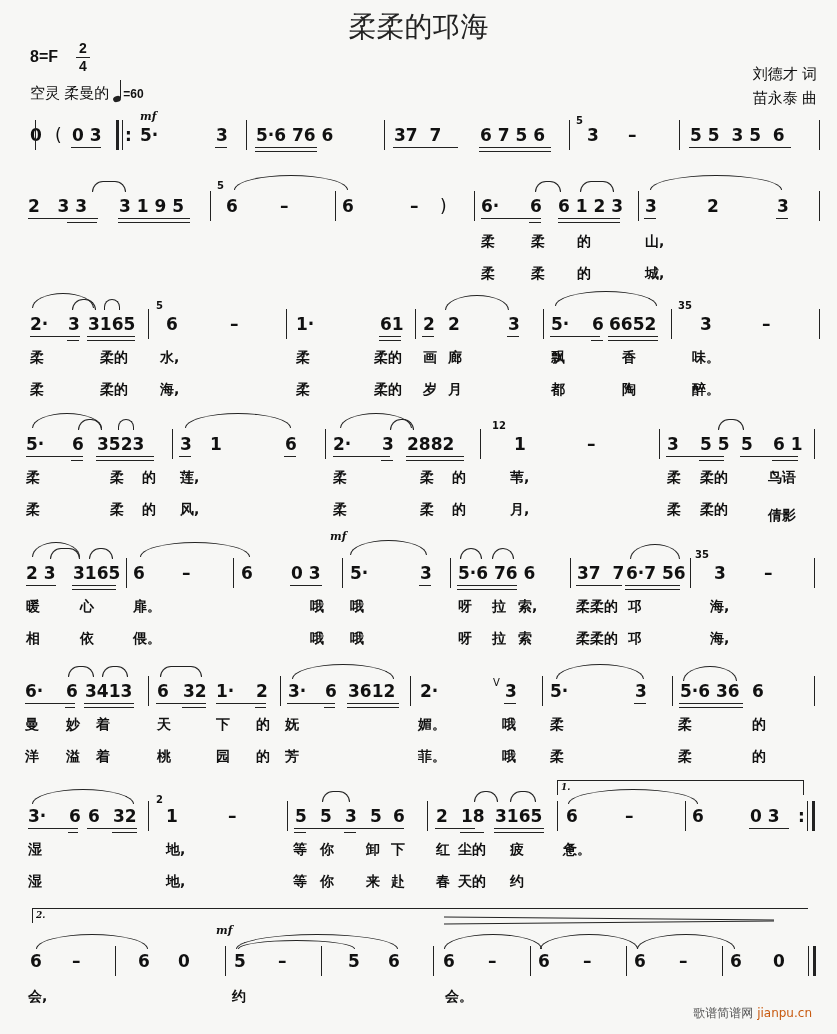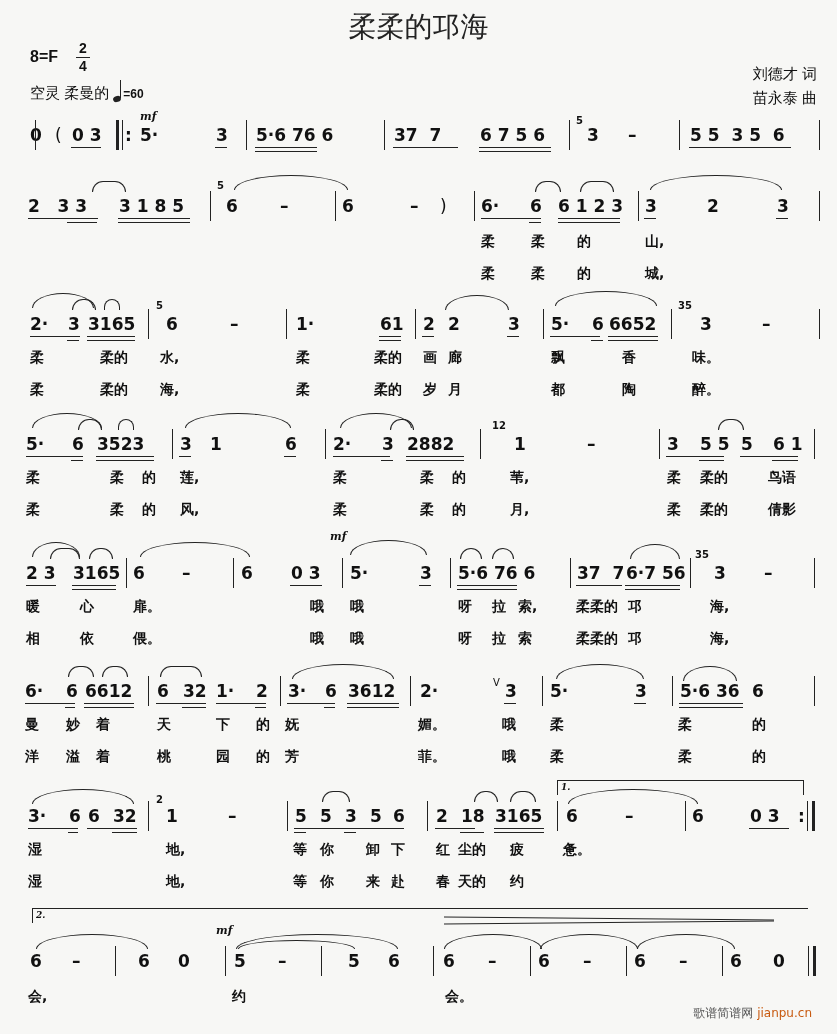--- a/index.html
+++ b/index.html
@@ -101,21 +101,21 @@
 
 <div class="row" style="top:195px">
   <span class="tie" style="left:92px;top:-14px;width:32px"></span>
   <span class="slur" style="left:234px;top:-20px;width:112px"></span>
   <span class="tie" style="left:535px;top:-14px;width:24px"></span>
   <span class="tie" style="left:580px;top:-14px;width:32px"></span>
   <span class="slur" style="left:650px;top:-20px;width:130px"></span>
   <span class="n" style="left:28px">2   3 3</span>
   <span class="u1" style="left:28px;top:23px;width:70px"></span>
   <span class="u1" style="left:67px;top:27px;width:30px"></span>
-  <span class="n" style="left:119px">3 1 8 5</span>
+  <span class="n" style="left:119px">3 1 9 5</span>
   <span class="u1" style="left:118px;top:23px;width:72px"></span>
   <span class="u1" style="left:118px;top:27px;width:72px"></span>
   <span class="bar" style="left:210px"></span>
   <span class="grace" style="left:217px;top:-14px">5</span>
   <span class="n" style="left:226px">6</span>
   <span class="n" style="left:280px">–</span>
   <span class="bar" style="left:335px"></span>
   <span class="n" style="left:342px">6</span>
   <span class="n" style="left:410px">–</span>
   <span class="n" style="left:440px;font-weight:normal">)</span>
@@ -264,21 +264,21 @@
   <span class="lyr" style="left:26px;top:68px">柔</span>
   <span class="lyr" style="left:110px;top:68px">柔</span>
   <span class="lyr" style="left:142px;top:68px">的</span>
   <span class="lyr" style="left:180px;top:68px">风,</span>
   <span class="lyr" style="left:333px;top:68px">柔</span>
   <span class="lyr" style="left:420px;top:68px">柔</span>
   <span class="lyr" style="left:452px;top:68px">的</span>
   <span class="lyr" style="left:510px;top:68px">月,</span>
   <span class="lyr" style="left:667px;top:68px">柔</span>
   <span class="lyr" style="left:700px;top:68px">柔的</span>
-  <span class="lyr" style="left:768px;top:68px">倩影</span>
+  <span class="lyr" style="left:768px;top:74px">倩影</span>
 </div>
 
 <div class="row" style="top:562px">
   <span class="dyn" style="left:330px;top:-32px">mf</span>
   <span class="slur" style="left:32px;top:-20px;width:46px"></span>
   <span class="tie" style="left:50px;top:-14px;width:28px"></span>
   <span class="tie" style="left:89px;top:-14px;width:22px"></span>
   <span class="slur" style="left:140px;top:-20px;width:108px"></span>
   <span class="slur" style="left:350px;top:-22px;width:75px"></span>
   <span class="tie" style="left:460px;top:-14px;width:20px"></span>
@@ -343,21 +343,21 @@
   <span class="tie" style="left:68px;top:-14px;width:24px"></span>
   <span class="tie" style="left:102px;top:-14px;width:24px"></span>
   <span class="tie" style="left:160px;top:-14px;width:40px"></span>
   <span class="slur" style="left:292px;top:-16px;width:100px"></span>
   <span class="slur" style="left:556px;top:-16px;width:86px"></span>
   <span class="slur" style="left:683px;top:-14px;width:52px"></span>
   <span class="n" style="left:25px">6·</span>
   <span class="u1" style="left:25px;top:23px;width:50px"></span>
   <span class="n" style="left:66px">6</span>
   <span class="u1" style="left:65px;top:27px;width:10px"></span>
-  <span class="n" style="left:85px">6612</span>
+  <span class="n" style="left:85px">3413</span>
   <span class="u1" style="left:84px;top:23px;width:50px"></span>
   <span class="u1" style="left:84px;top:27px;width:50px"></span>
   <span class="bar" style="left:148px"></span>
   <span class="n" style="left:157px">6</span>
   <span class="u1" style="left:156px;top:23px;width:50px"></span>
   <span class="n" style="left:183px">32</span>
   <span class="u1" style="left:182px;top:27px;width:24px"></span>
   <span class="n" style="left:216px">1·</span>
   <span class="u1" style="left:216px;top:23px;width:50px"></span>
   <span class="n" style="left:256px">2</span>

